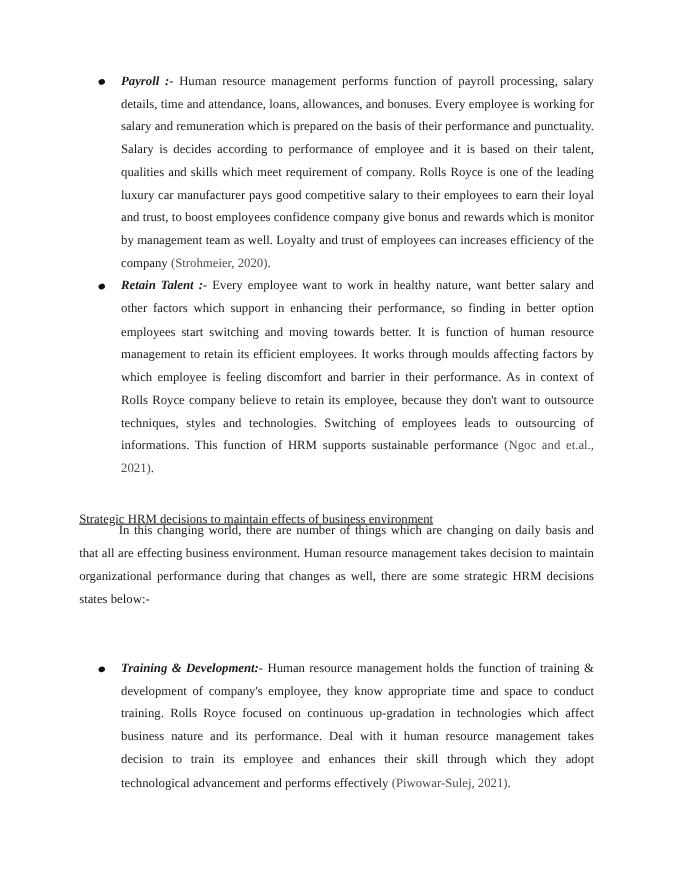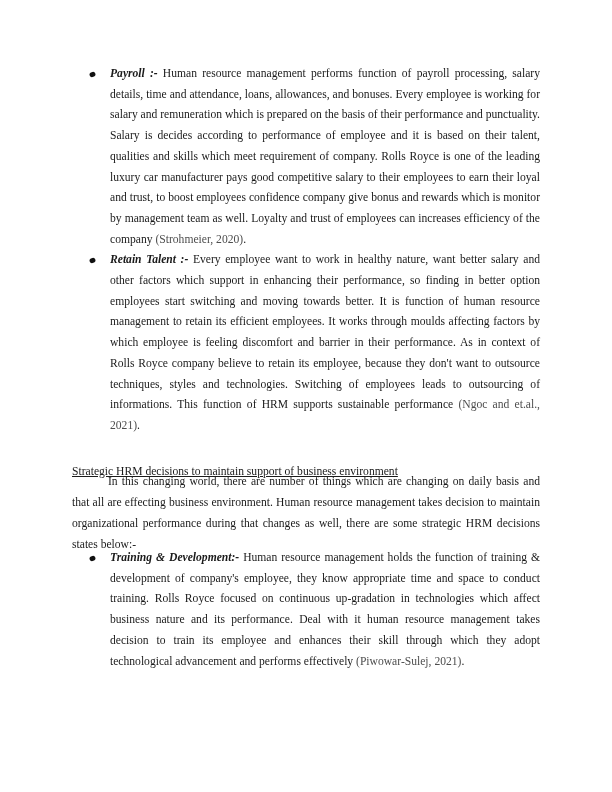--- a/index.html
+++ b/index.html
@@ -18,39 +18,39 @@
   .bullet-title { font-weight: bold; font-style: italic; }
   .cite { color: #4d4d4d; }
   .heading {
     position: absolute; left: 72px; top: 463px; text-decoration: underline; line-height: 18px;
   }
   .para {
     position: absolute; left: 72px; top: 471px; width: 468px; text-align: justify;
     text-indent: 36px; line-height: 21px; margin: 0;
   }
   #list1 { top: 64px; }
-  #list2 { top: 548px; }
+  #list2 { top: 598px; }
 </style>
 </head>
 <body>
 
 <div class="page">
 
   <ul class="bullet-list" id="list1">
     <li class="bullet-item">
       <span class="bullet-dot"></span>
       <span class="bullet-title">Payroll :-</span><span> Human resource management performs function of payroll processing, salary details, time and attendance, loans, allowances, and bonuses. Every employee is working for salary and remuneration which is prepared on the basis of their performance and punctuality. Salary is decides according to performance of employee and it is based on their talent, qualities and skills which meet requirement of company. Rolls Royce is one of the leading luxury car manufacturer pays good competitive salary to their employees to earn their loyal and trust, to boost employees confidence company give bonus and rewards which is monitor by management team as well. Loyalty and trust of employees can increases efficiency of the company </span><span class="cite">(Strohmeier, 2020)</span><span>.</span>
     </li>
     <li class="bullet-item">
       <span class="bullet-dot"></span>
       <span class="bullet-title">Retain Talent :-</span><span> Every employee want to work in healthy nature, want better salary and other factors which support in enhancing their performance, so finding in better option employees start switching and moving towards better. It is function of human resource management to retain its efficient employees. It works through moulds affecting factors by which employee is feeling discomfort and barrier in their performance. As in context of Rolls Royce company believe to retain its employee, because they don't want to outsource techniques, styles and technologies. Switching of employees leads to outsourcing of informations. This function of HRM supports sustainable performance </span><span class="cite">(Ngoc  and et.al., 2021)</span><span>.</span>
     </li>
   </ul>
 
-  <div class="heading">Strategic HRM decisions to maintain support of business environment</div>
+  <div class="heading">Strategic HRM decisions to maintain effects of business environment</div>
 
   <p class="para">In this changing world, there are number of things which are changing on daily basis and that all are effecting business environment. Human resource management takes decision to maintain organizational performance during that changes as well, there are some strategic HRM decisions states below:-</p>
 
   <ul class="bullet-list" id="list2">
     <li class="bullet-item">
       <span class="bullet-dot"></span>
       <span class="bullet-title">Training &amp; Development:-</span><span> Human resource management holds the function of training &amp; development of company's employee, they know appropriate time and space to conduct training. Rolls Royce focused on continuous up-gradation in technologies which affect business nature and its performance. Deal with it human resource management takes decision to train its employee and enhances their skill through which they adopt technological advancement and  performs effectively </span><span class="cite">(Piwowar-Sulej, 2021)</span><span>.</span>
     </li>
   </ul>
 

